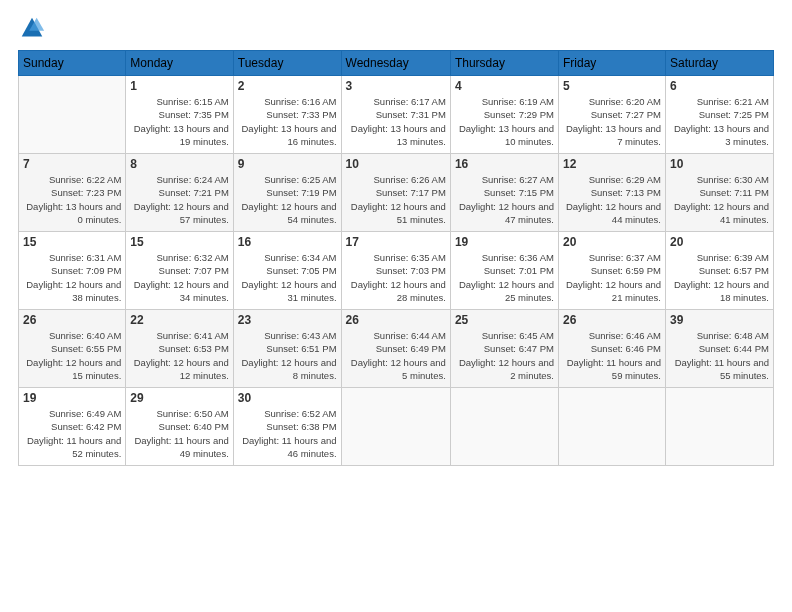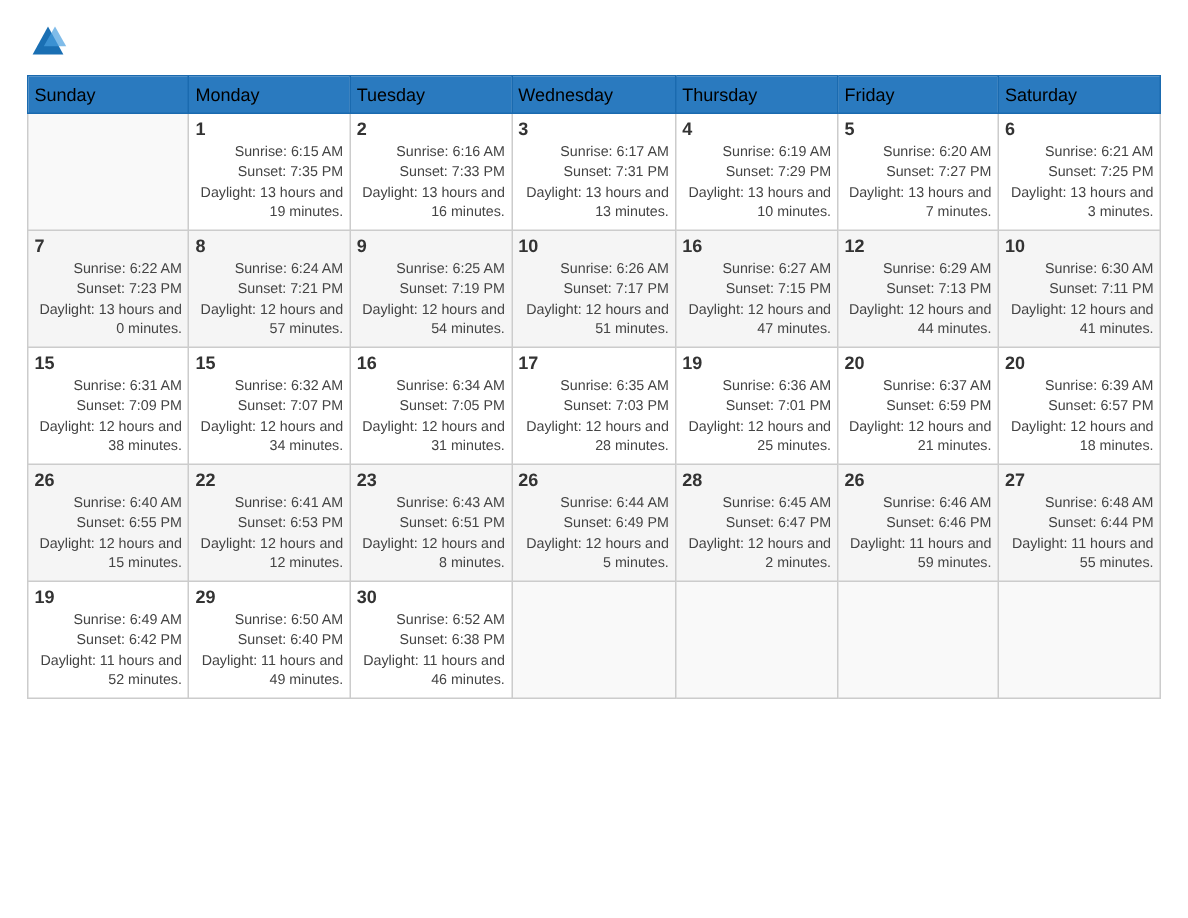--- a/index.html
+++ b/index.html
@@ -233,29 +233,29 @@
           </td>
           <td>
             <span class="day-num">23</span>
             <div class="day-detail">Sunrise: 6:43 AM<br>Sunset: 6:51 PM<br>Daylight: 12 hours and 8 minutes.</div>
           </td>
           <td>
             <span class="day-num">26</span>
             <div class="day-detail">Sunrise: 6:44 AM<br>Sunset: 6:49 PM<br>Daylight: 12 hours and 5 minutes.</div>
           </td>
           <td>
-            <span class="day-num">28</span>
+            <span class="day-num">25</span>
             <div class="day-detail">Sunrise: 6:45 AM<br>Sunset: 6:47 PM<br>Daylight: 12 hours and 2 minutes.</div>
           </td>
           <td>
             <span class="day-num">26</span>
             <div class="day-detail">Sunrise: 6:46 AM<br>Sunset: 6:46 PM<br>Daylight: 11 hours and 59 minutes.</div>
           </td>
           <td>
-            <span class="day-num">27</span>
+            <span class="day-num">39</span>
             <div class="day-detail">Sunrise: 6:48 AM<br>Sunset: 6:44 PM<br>Daylight: 11 hours and 55 minutes.</div>
           </td>
         </tr>
         <tr>
           <td>
             <span class="day-num">19</span>
             <div class="day-detail">Sunrise: 6:49 AM<br>Sunset: 6:42 PM<br>Daylight: 11 hours and 52 minutes.</div>
           </td>
           <td>
             <span class="day-num">29</span>

